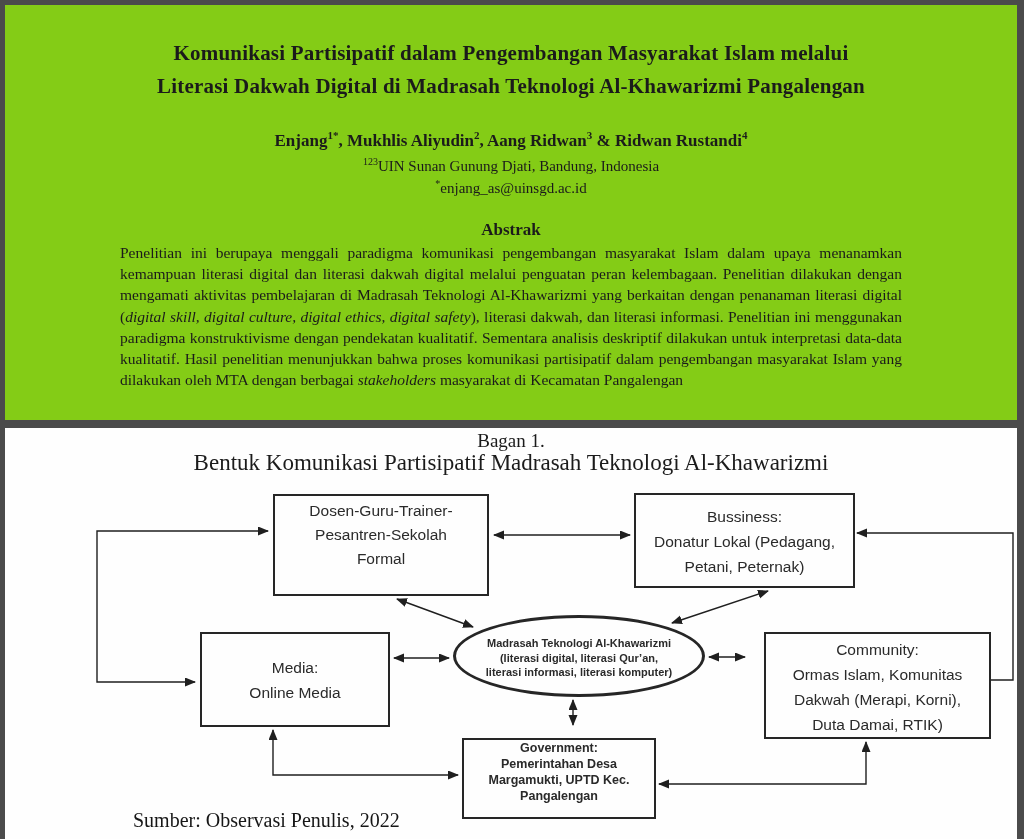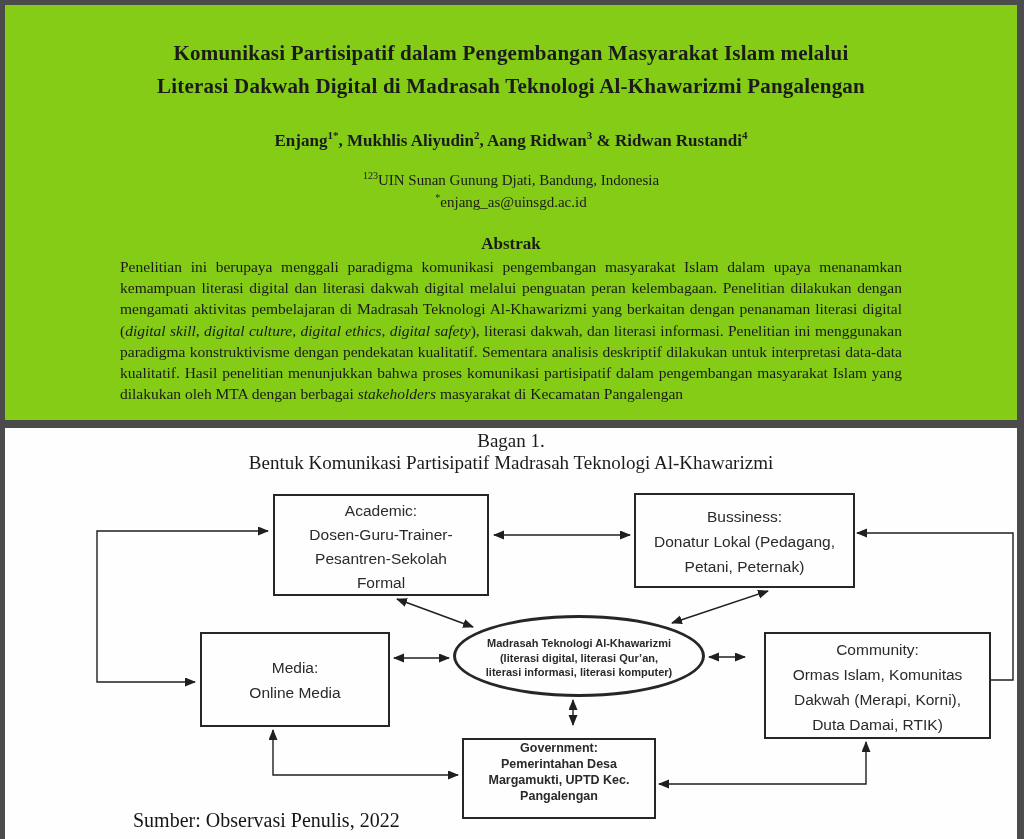--- a/index.html
+++ b/index.html
@@ -17,40 +17,40 @@
   .p1-title {
     margin-top: 32px; text-align: center;
     font-weight: bold; font-size: 21px; line-height: 33px;
     letter-spacing: 0.2px;
   }
   .p1-authors {
     margin-top: 22px; text-align: center;
     font-weight: bold; font-size: 17px; line-height: 21px;
   }
   .p1-authors sup { font-size: 11px; }
-  .p1-affil { margin-top: 16px; text-align: center; font-size: 15px; line-height: 18px; }
+  .p1-affil { margin-top: 2px; text-align: center; font-size: 15px; line-height: 18px; }
   .p1-affil sup, .p1-email sup { font-size: 10px; }
   .p1-email { text-align: center; font-size: 15px; line-height: 18px; }
   .p1-abshead { margin-top: 24px; text-align: center; font-weight: bold; font-size: 17px; line-height: 17px; }
   .p1-abstract {
     width: 782px; margin: 4px auto 4px; text-align: justify;
     font-size: 15.5px; line-height: 21.3px;
   }
 
   
   .panel2 {
     position: absolute; left: 0; top: 420px; width: 1024px; height: 419px;
     background: #fefefe;
     border-style: solid; border-color: #4b4b4b;
     border-width: 8px 7px 0 5px;
     overflow: hidden;
   }
   .p2-inner { position: relative; width: 1012px; height: 414px; }
   .fig-caption { position: absolute; top: 2px; left: 0; width: 100%; text-align: center; font-size: 19px; line-height: 22px; }
-  .fig-subtitle { position: absolute; top: 24px; left: 0; width: 100%; text-align: center; font-size: 19px; line-height: 22px; }
+  .fig-subtitle { position: absolute; top: 24px; left: 0; width: 100%; text-align: center; font-size: 23px; line-height: 22px; }
 
   .node {
     position: absolute; background: #fefefe;
     border: 2px solid #262626;
     font-family: "Liberation Sans", sans-serif; color: #2a2a2a;
     text-align: center;
   }
   .node-academic   { left: 268px; top: 66px;  width: 216px; height: 102px; font-size: 15.5px; line-height: 24px; padding-top: 3px; }
   .node-business   { left: 629px; top: 65px;  width: 221px; height: 95px;  font-size: 15.5px; line-height: 25px; padding-top: 9px; }
   .node-media      { left: 195px; top: 204px; width: 190px; height: 95px;  font-size: 15.5px; line-height: 25px; padding-top: 21px; }
@@ -112,21 +112,20 @@
 
         <line x1="568" y1="272" x2="568" y2="297" marker-start="url(#ahr)" marker-end="url(#ah)"></line>
 
         <polyline points="268,302 268,347 453,347" marker-start="url(#ahr)" marker-end="url(#ah)"></polyline>
 
         <polyline points="654,356 861,356 861,314" marker-start="url(#ahr)" marker-end="url(#ah)"></polyline>
       </g>
     </svg>
 
     <div class="node node-academic">
-      <div>Academic:</div>
       <div>Dosen-Guru-Trainer-</div>
       <div>Pesantren-Sekolah</div>
       <div>Formal</div>
     </div>
 
     <div class="node node-business">
       <div>Bussiness:</div>
       <div>Donatur Lokal (Pedagang,</div>
       <div>Petani, Peternak)</div>
     </div>

